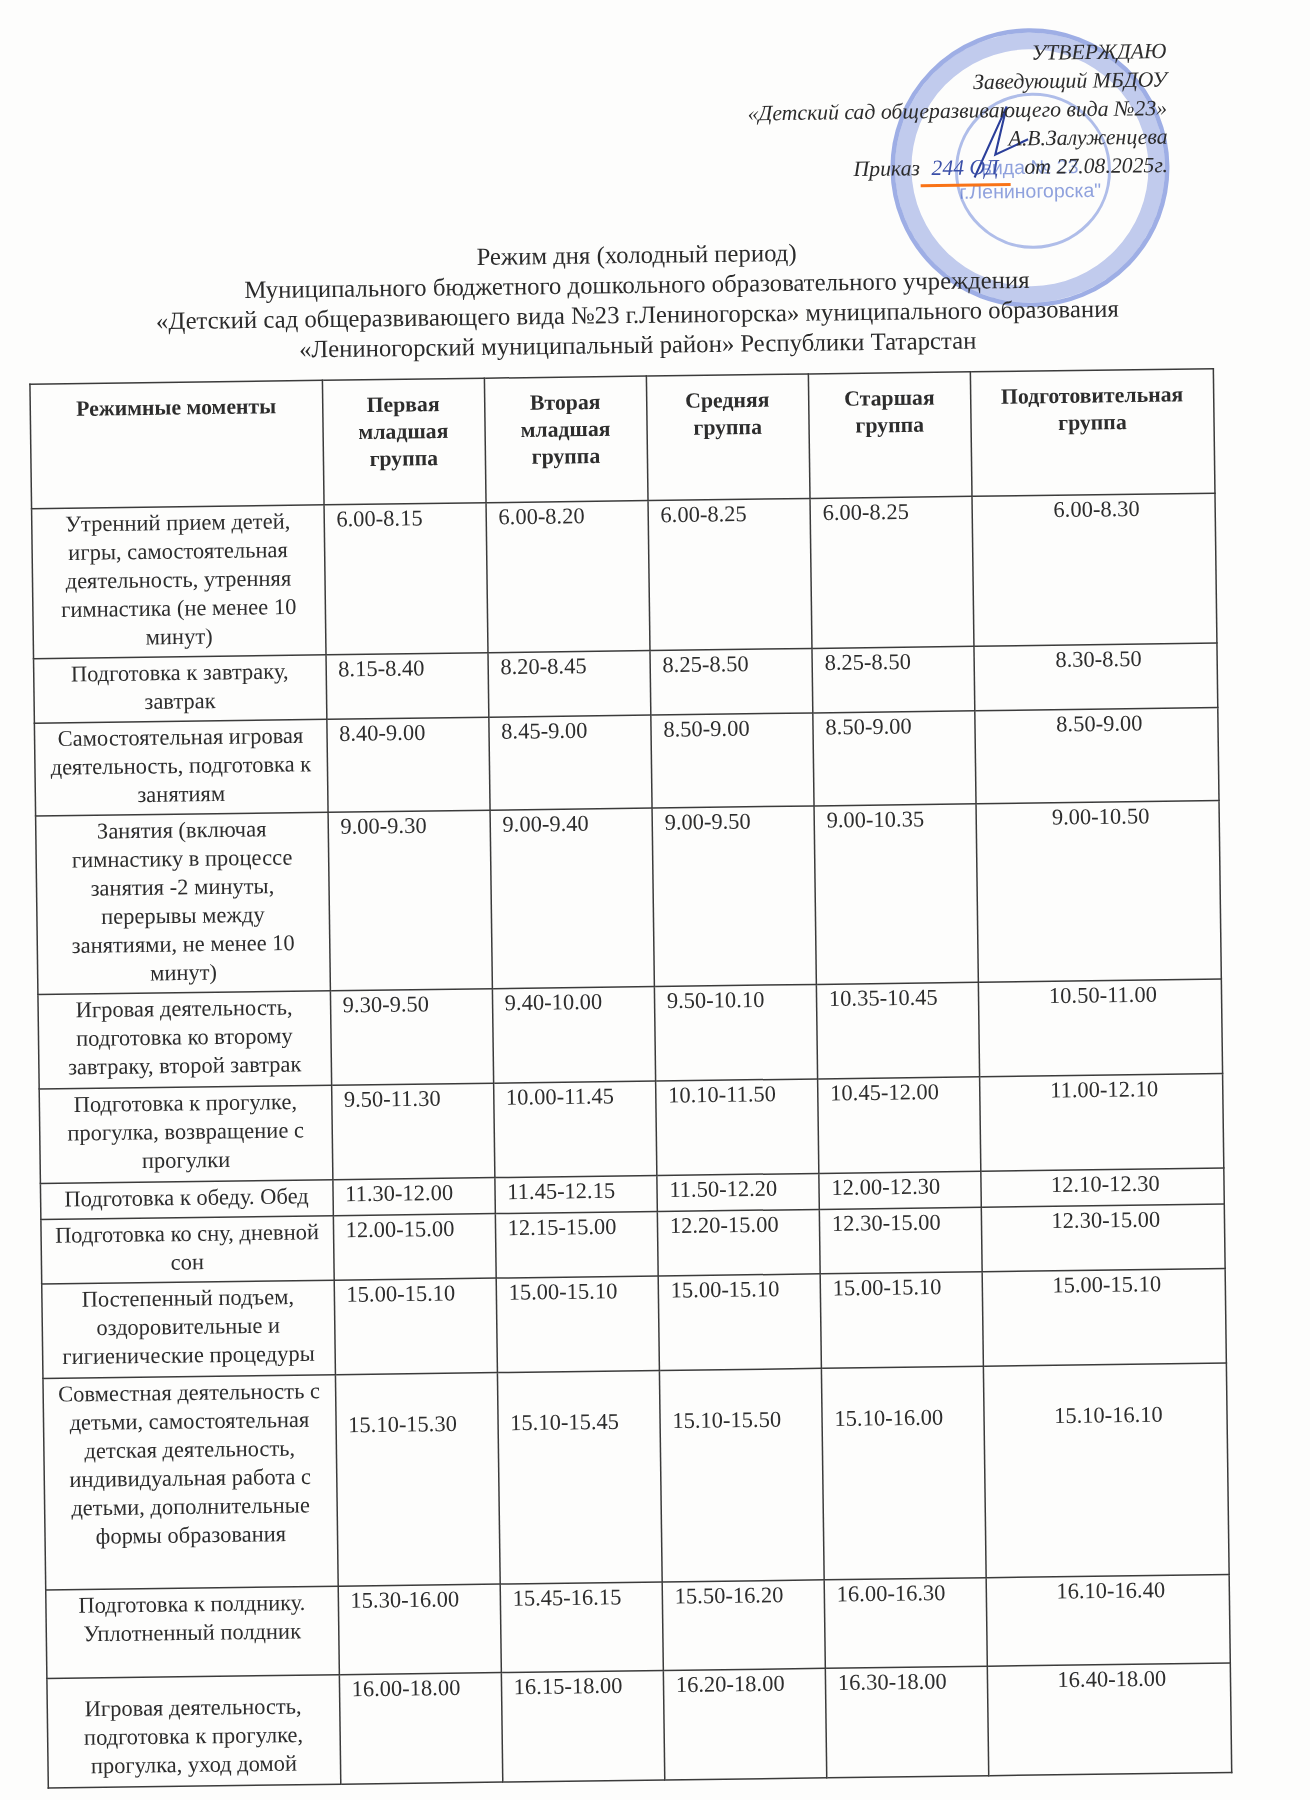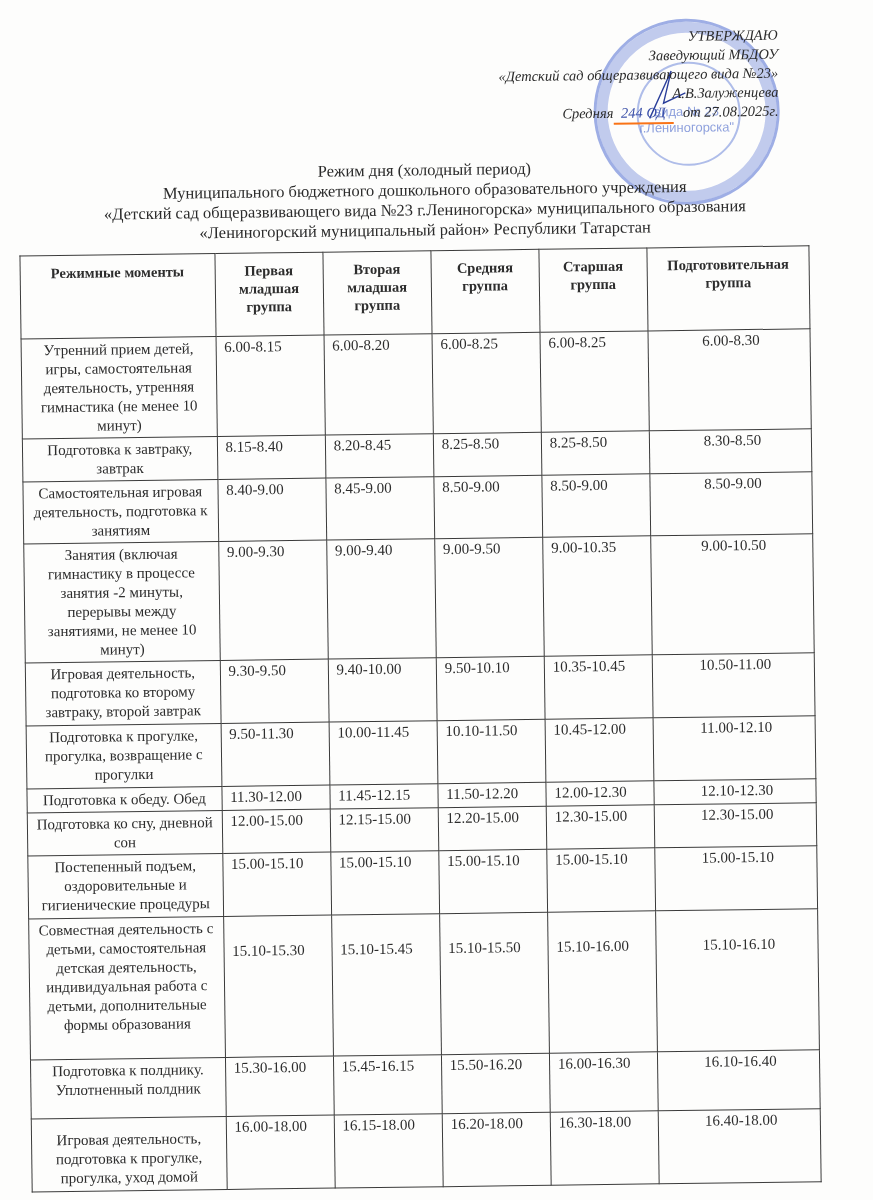--- a/index.html
+++ b/index.html
@@ -153,21 +153,21 @@
   <svg class="signature" viewBox="0 0 50 60">
     <path d="M8 55 L30 8 L22 40 L44 30" fill="none" stroke="#2b3f9a" stroke-width="1.4"></path>
   </svg>
 
   <div class="approval">
     <div>УТВЕРЖДАЮ</div>
     <div>Заведующий МБДОУ</div>
     <div>«Детский сад общеразвивающего вида №23»</div>
     <div>А.В.Залуженцева</div>
     <div class="order-line">
-      <span>Средняя</span><span class="order-num">244 ОД</span>
+      <span>Приказ</span><span class="order-num">244 ОД</span>
       <span>от 27.08.2025г.</span>
     </div>
   </div>
 
   <div class="titles">
     <div>Режим дня (холодный период)</div>
     <div>Муниципального бюджетного дошкольного образовательного учреждения</div>
     <div>«Детский сад общеразвивающего вида №23 г.Лениногорска» муниципального образования</div>
     <div>«Лениногорский муниципальный район» Республики Татарстан</div>
   </div>

